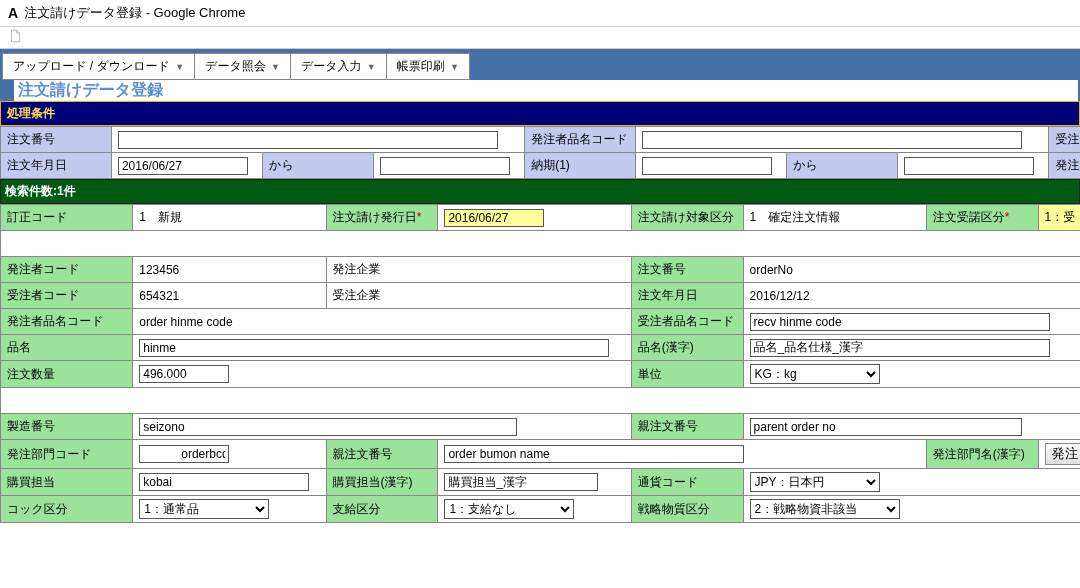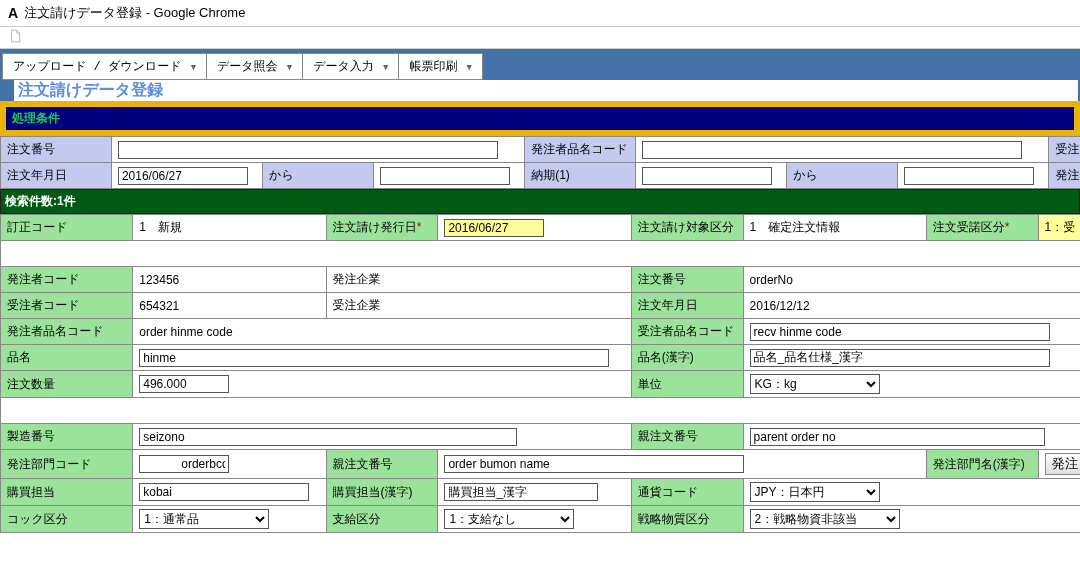--- a/index.html
+++ b/index.html
@@ -1,27 +1,27 @@
 <!DOCTYPE html>
 <html><head>
 <meta charset="utf-8">
 <style>
 * { box-sizing: border-box; margin: 0; padding: 0; }
 body { font-family: "MS Gothic", "Meiryo", sans-serif; font-size: 12px; background: #fff; color: #000; }
 .titlebar { background: #fff; border-bottom: 1px solid #ccc; padding: 4px 8px; display: flex; align-items: center; gap: 6px; font-size: 13px; }
 .titlebar .app-icon { font-weight: bold; font-size: 14px; }
 .browser-row { padding: 2px 8px; border-bottom: 1px solid #ccc; }
-.menubar-wrap { background: #4472a8; padding: 4px 2px 0 2px; font-family: Liberation Mono, monospace; }
+.menubar-wrap { background: #4472a8; padding: 4px 2px 0 2px; }
 .menubar { display: flex; background: #fff; width: fit-content; border: 1px solid #888; }
 .menubar .menu-item { padding: 4px 10px; border-right: 1px solid #888; cursor: pointer; white-space: nowrap; }
 .menubar .menu-item:last-child { border-right: none; }
 .menubar .menu-item .arrow { font-size: 9px; color: #666; margin-left: 2px; }
 .page-title-wrap { background: #fff; border-left: 12px solid #4472a8; padding: 0 4px; }
 .page-title-wrap h1 { color: #5a8ed6; font-size: 16px; font-weight: bold; }
-.section-header { background: #00007a; color: #22c55e; font-weight: bold; padding: 3px 6px; border: 6px solid #eab308; }
+.section-header { background: #00007a; color: #fde047; font-weight: bold; padding: 3px 6px; border: 1px solid #eab308; }
 .form-area { overflow-x: hidden; }
 table.grid { border-collapse: collapse; width: 1120px; table-layout: fixed; }
 table.grid td { border: 1px solid #888; padding: 3px 6px; height: 26px; vertical-align: middle; white-space: nowrap; }
 .lbl-blue { background: #c4c9ef; }
 .lbl-green { background: #9be29b; }
 .lbl-green-req { background: #9be29b; }
 .lbl-green-req::after { content: "*"; color: #b00; }
 .val-white { background: #fff; }
 input[type=text] { font-family: inherit; font-size: 12px; border: 1px solid #555; padding: 1px 3px; height: 18px; }
 input.fld-yellow { background: #ffff99; }
@@ -159,21 +159,21 @@
     <td class="lbl-green">単位</td>
     <td class="val-white" colspan="3"><select style="width:130px"><option>KG：kg</option></select></td>
   </tr>
   <tr class="spacer-row">
           <td colspan="8"></td>
         </tr>
   <tr>
     <td class="lbl-green">製造番号</td>
     <td class="val-white" colspan="3"><input type="text" style="width: 378px;" value="seizono"></td>
     <td class="lbl-green">親注文番号</td>
-    <td class="val-white" colspan="3"><input type="text" style="width: 295px;" value="parent order no"></td>
+    <td class="val-white" colspan="3"><input type="text" style="width: 272px;" value="parent order no"></td>
   </tr>
   <tr>
     <td class="lbl-green">発注部門コード</td>
     <td class="val-white"><input type="text" style="width: 90px; padding-left: 41px;" value="orderbcd"></td>
     <td class="lbl-green">親注文番号</td>
     <td class="val-white" colspan="3"><input type="text" style="width: 300px;" value="order bumon name"></td>
     <td class="lbl-green">発注部門名(漢字)</td>
     <td class="val-white"><button style="border:1px solid #888;background:linear-gradient(#fdfdfd,#e0e0e0);padding:1px 6px;cursor:pointer">発注</button></td>
   </tr>
   <tr>

